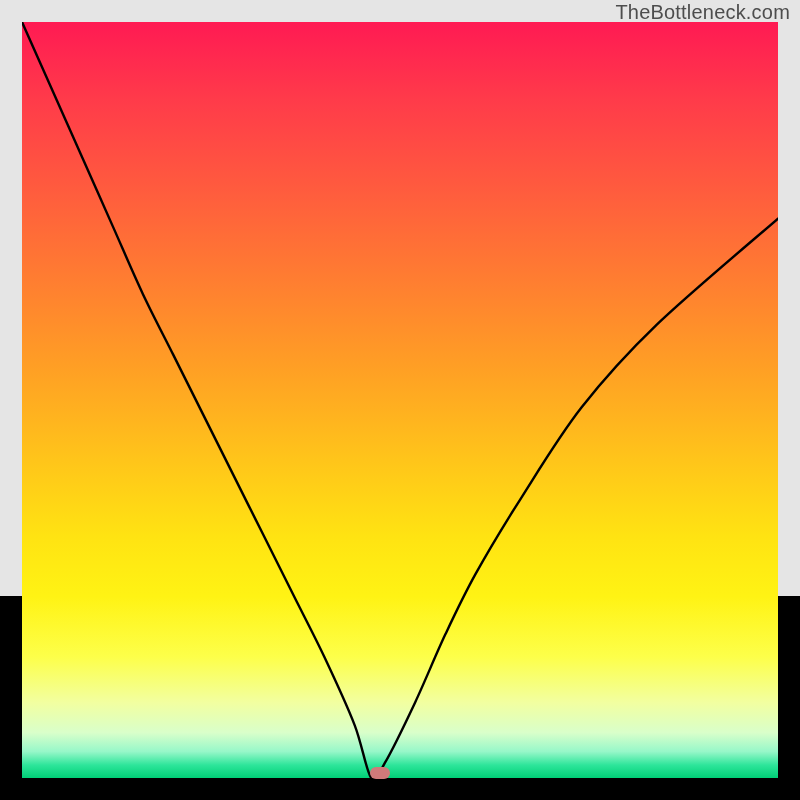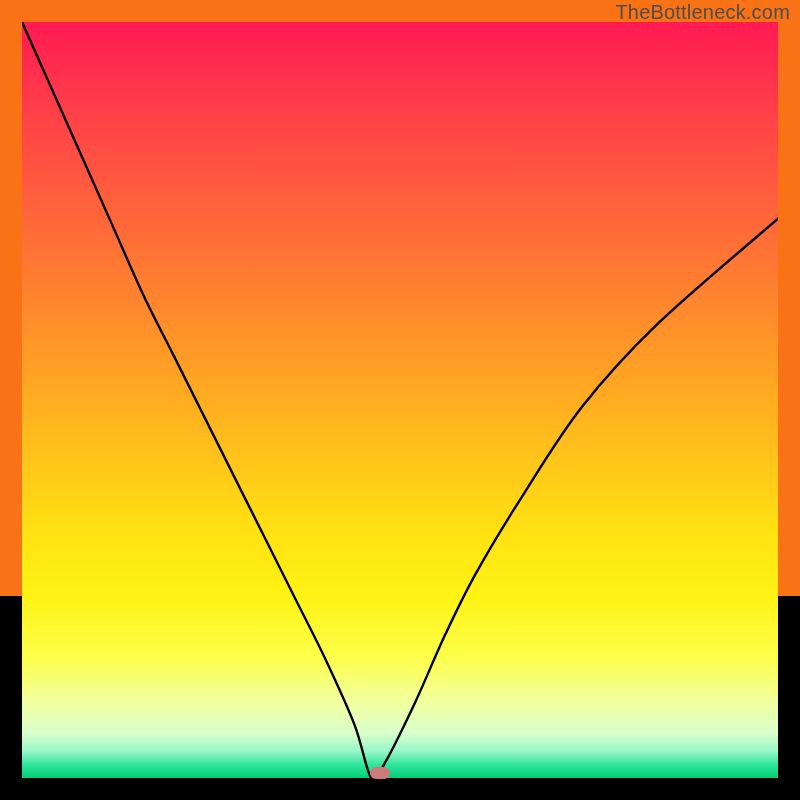--- a/index.html
+++ b/index.html
@@ -8,21 +8,21 @@
     width: 800px;
     height: 800px;
     background: #000;
     font-family: Arial, Helvetica, sans-serif;
     overflow: hidden;
   }
   .outer {
     position: relative;
     width: 800px;
     height: 596px;
-    background: #f97316;
+    background: #e5e5e5;
   }
   .plot-area {
     position: absolute;
     left: 22px;
     top: 22px;
     width: 756px;
     height: 756px;
     
     background: linear-gradient(
       to bottom,

